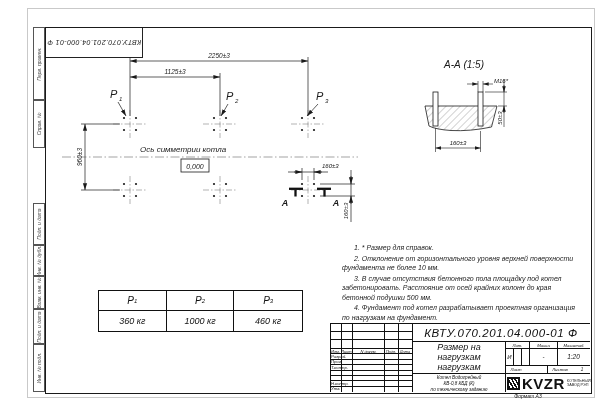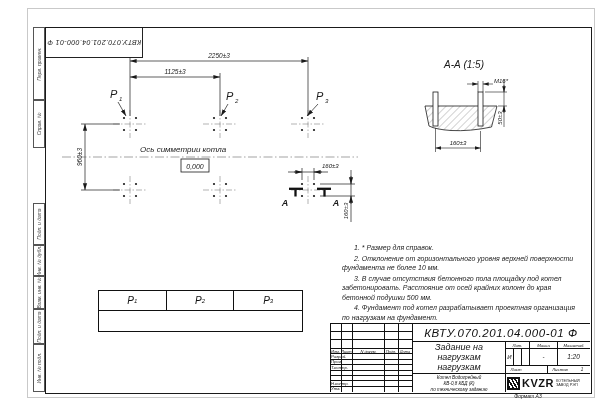--- a/index.html
+++ b/index.html
@@ -24,21 +24,21 @@
   .load-table .hdr{font-size:10px;}
   .load-table .hdr sub{font-size:6px;}
   .load-table .val{font-size:9px;}
   
   .tline{position:absolute;background:#111;}
   .tb-text{position:absolute;color:#111;font-style:italic;white-space:nowrap;}
   .center{display:flex;align-items:center;justify-content:center;text-align:center;}
   .logo{position:absolute;left:507px;top:375px;width:82px;height:16px;display:flex;align-items:center;gap:2px;}
   .logo-mark{width:13px;height:13px;background:#111;position:relative;flex:0 0 auto;}
   .logo-mark:after{content:"";position:absolute;inset:2px;background:repeating-linear-gradient(60deg,#111 0 1.5px,#fff 1.5px 3px);}
-  .logo-kvzr{font-size:11px;font-weight:bold;color:#111;font-style:normal;letter-spacing:.5px;}
+  .logo-kvzr{font-size:15px;font-weight:bold;color:#111;font-style:normal;letter-spacing:.5px;}
   .logo-cap{font-size:3.8px;color:#222;line-height:4.4px;font-style:normal;}
   svg text{font-family:"Liberation Sans",sans-serif;font-style:italic;fill:#1a1a1a;}
 </style>
 </head>
 <body>
 
 <div id="stage">
   <div class="sheet-edge"></div>
   <div class="frame"></div>
 
@@ -216,20 +216,23 @@
         <sub>1</sub>
       </div>
     <div class="cell hdr">
         <span>P</span>
         <sub>2</sub>
       </div>
     <div class="cell hdr">
         <span>P</span>
         <sub>3</sub>
       </div>
+    <div class="cell val">360 кг</div>
+    <div class="cell val">1000 кг</div>
+    <div class="cell val">460 кг</div>
   </div>
 
   <div>
 
     <div class="tline" style="left:330px;top:323px;width:260px;height:1.2px;"></div>
     <div class="tline" style="left:330px;top:323px;width:1.2px;height:69px;"></div>
 
     <div class="tline" style="left:341px;top:323px;width:1px;height:69px;"></div>
     <div class="tline" style="left:352px;top:323px;width:1px;height:69px;"></div>
     <div class="tline" style="left:384px;top:323px;width:1px;height:69px;"></div>
@@ -264,21 +267,21 @@
     <div class="tb-text" style="left:384px;top:348.5px;width:14px;font-size:4px;text-align:center;">Подп.</div>
     <div class="tb-text" style="left:398px;top:348.5px;width:14px;font-size:4px;text-align:center;">Дата</div>
     <div class="tb-text" style="left:331px;top:353.8px;font-size:4.2px;">Разраб.</div>
     <div class="tb-text" style="left:331px;top:359.3px;font-size:4.2px;">Пров.</div>
     <div class="tb-text" style="left:331px;top:364.8px;font-size:4.2px;">Т.контр.</div>
     <div class="tb-text" style="left:331px;top:380.6px;font-size:4.2px;">Н.контр.</div>
     <div class="tb-text" style="left:331px;top:386.2px;font-size:4.2px;">Утв.</div>
 
     <div class="tb-text center" style="left:413px;top:324px;width:176px;height:17px;font-size:11.5px;letter-spacing:.6px;">КВТУ.070.201.04.000-01 Ф</div>
 
-    <div class="tb-text center" style="left:413px;top:342px;width:92px;height:10px;font-size:9px;">Задание на</div>
+    <div class="tb-text center" style="left:413px;top:342px;width:92px;height:10px;font-size:9px;">Размер на</div>
     <div class="tb-text center" style="left:413px;top:352px;width:92px;height:10px;font-size:9px;">нагрузкам</div>
     <div class="tb-text center" style="left:413px;top:362px;width:92px;height:10px;font-size:9px;">нагрузкам</div>
 
     <div class="tb-text center" style="left:413px;top:374px;width:92px;height:6px;font-size:4.6px;">Котел Водогрейный</div>
     <div class="tb-text center" style="left:413px;top:380px;width:92px;height:6px;font-size:4.6px;">КВ-0,8 КБД (К)</div>
     <div class="tb-text center" style="left:413px;top:386px;width:92px;height:6px;font-size:4.6px;">по техническому заданию</div>
 
     <div class="tb-text center" style="left:506px;top:342px;width:23px;height:6px;font-size:4.3px;">Лит.</div>
     <div class="tb-text center" style="left:530px;top:342px;width:27px;height:6px;font-size:4.3px;">Масса</div>
     <div class="tb-text center" style="left:558px;top:342px;width:31px;height:6px;font-size:4.3px;">Масштаб</div>

